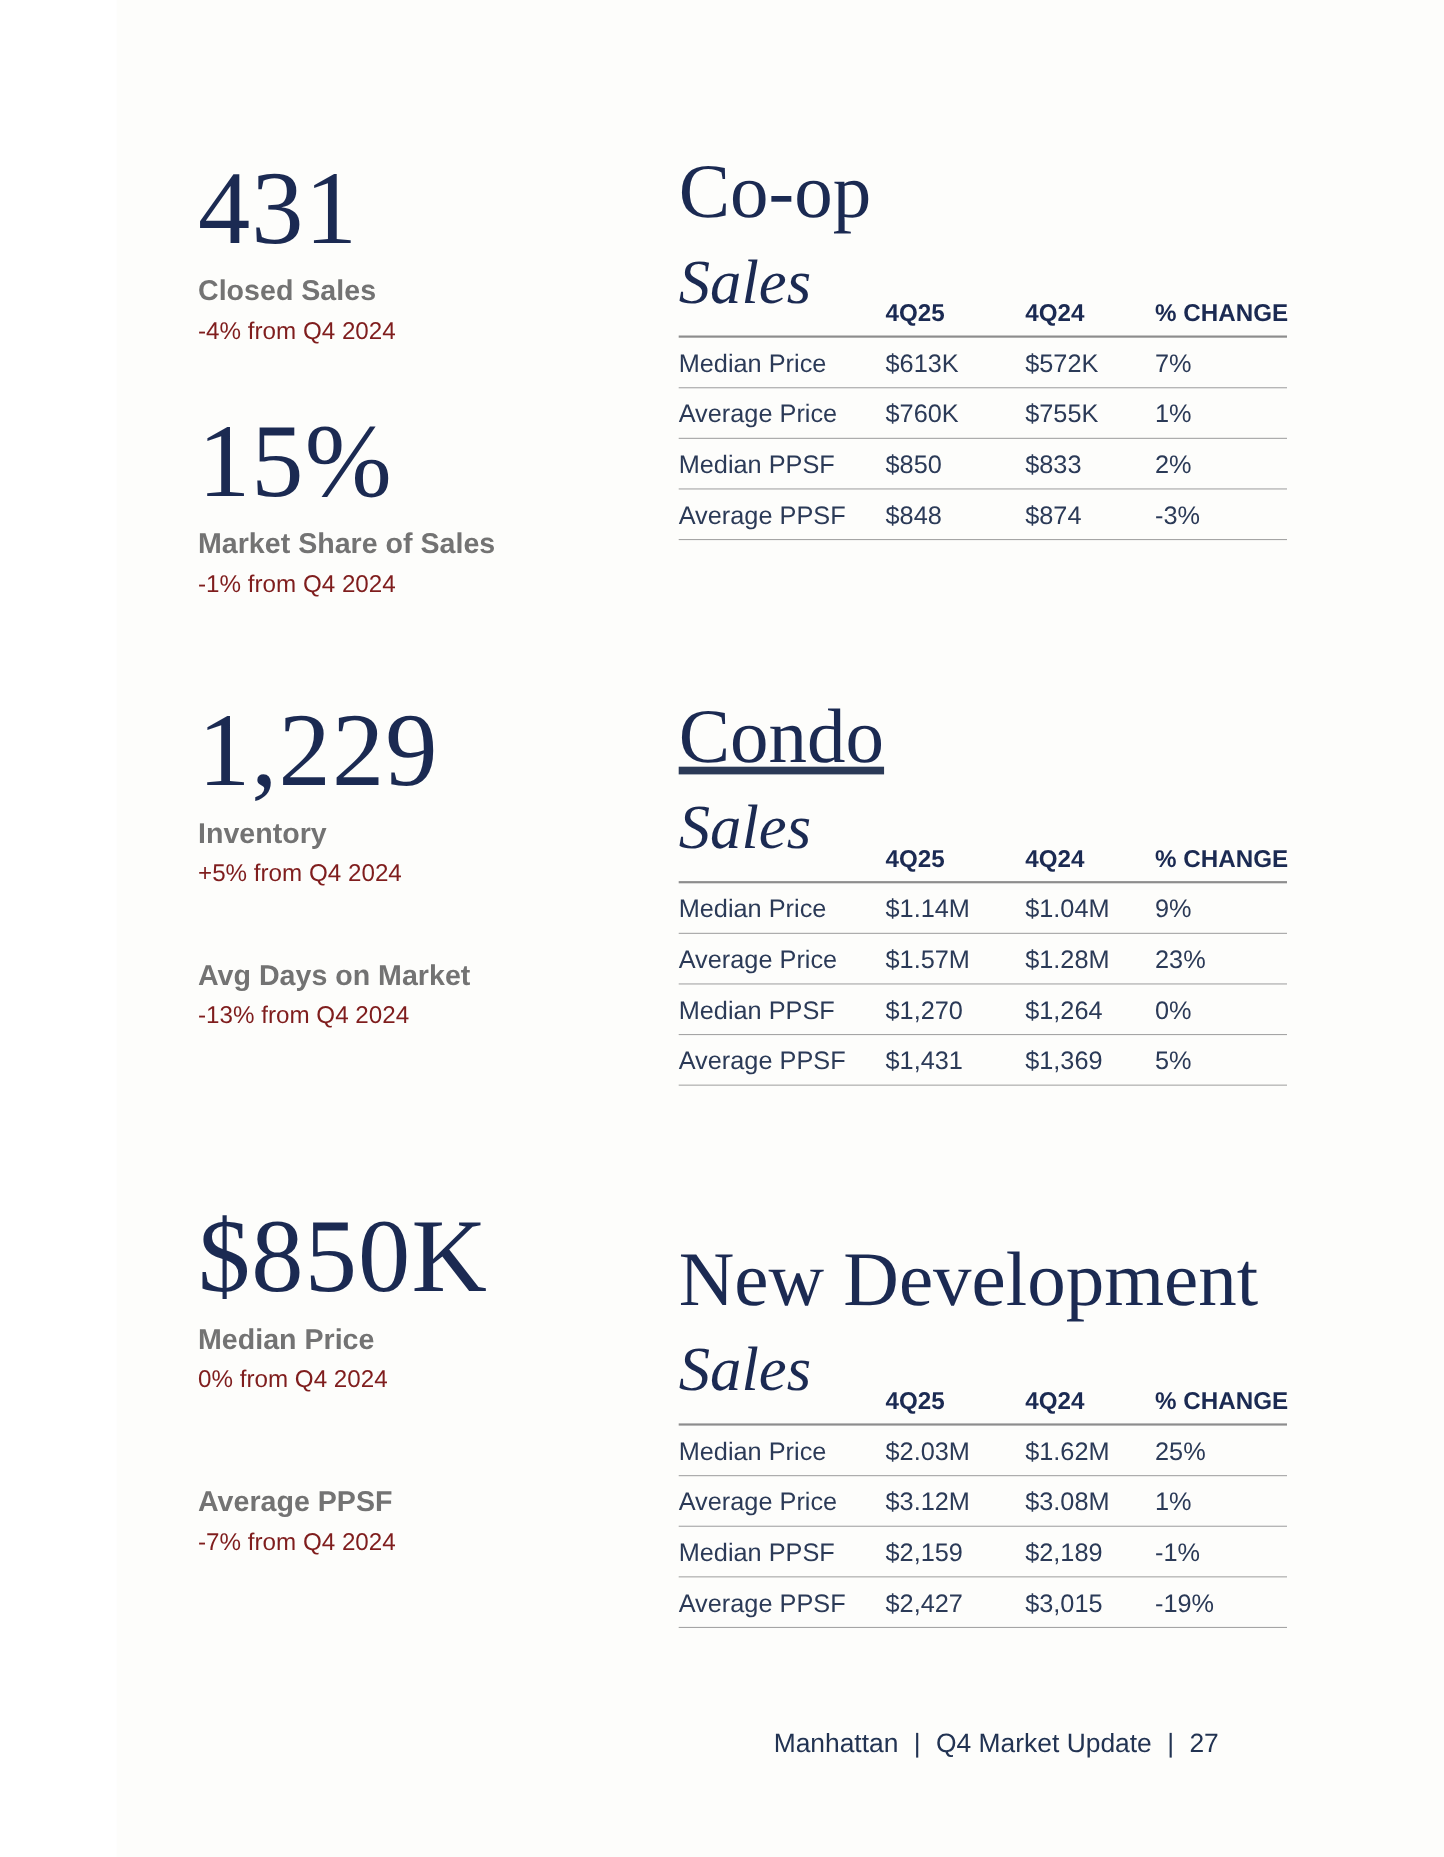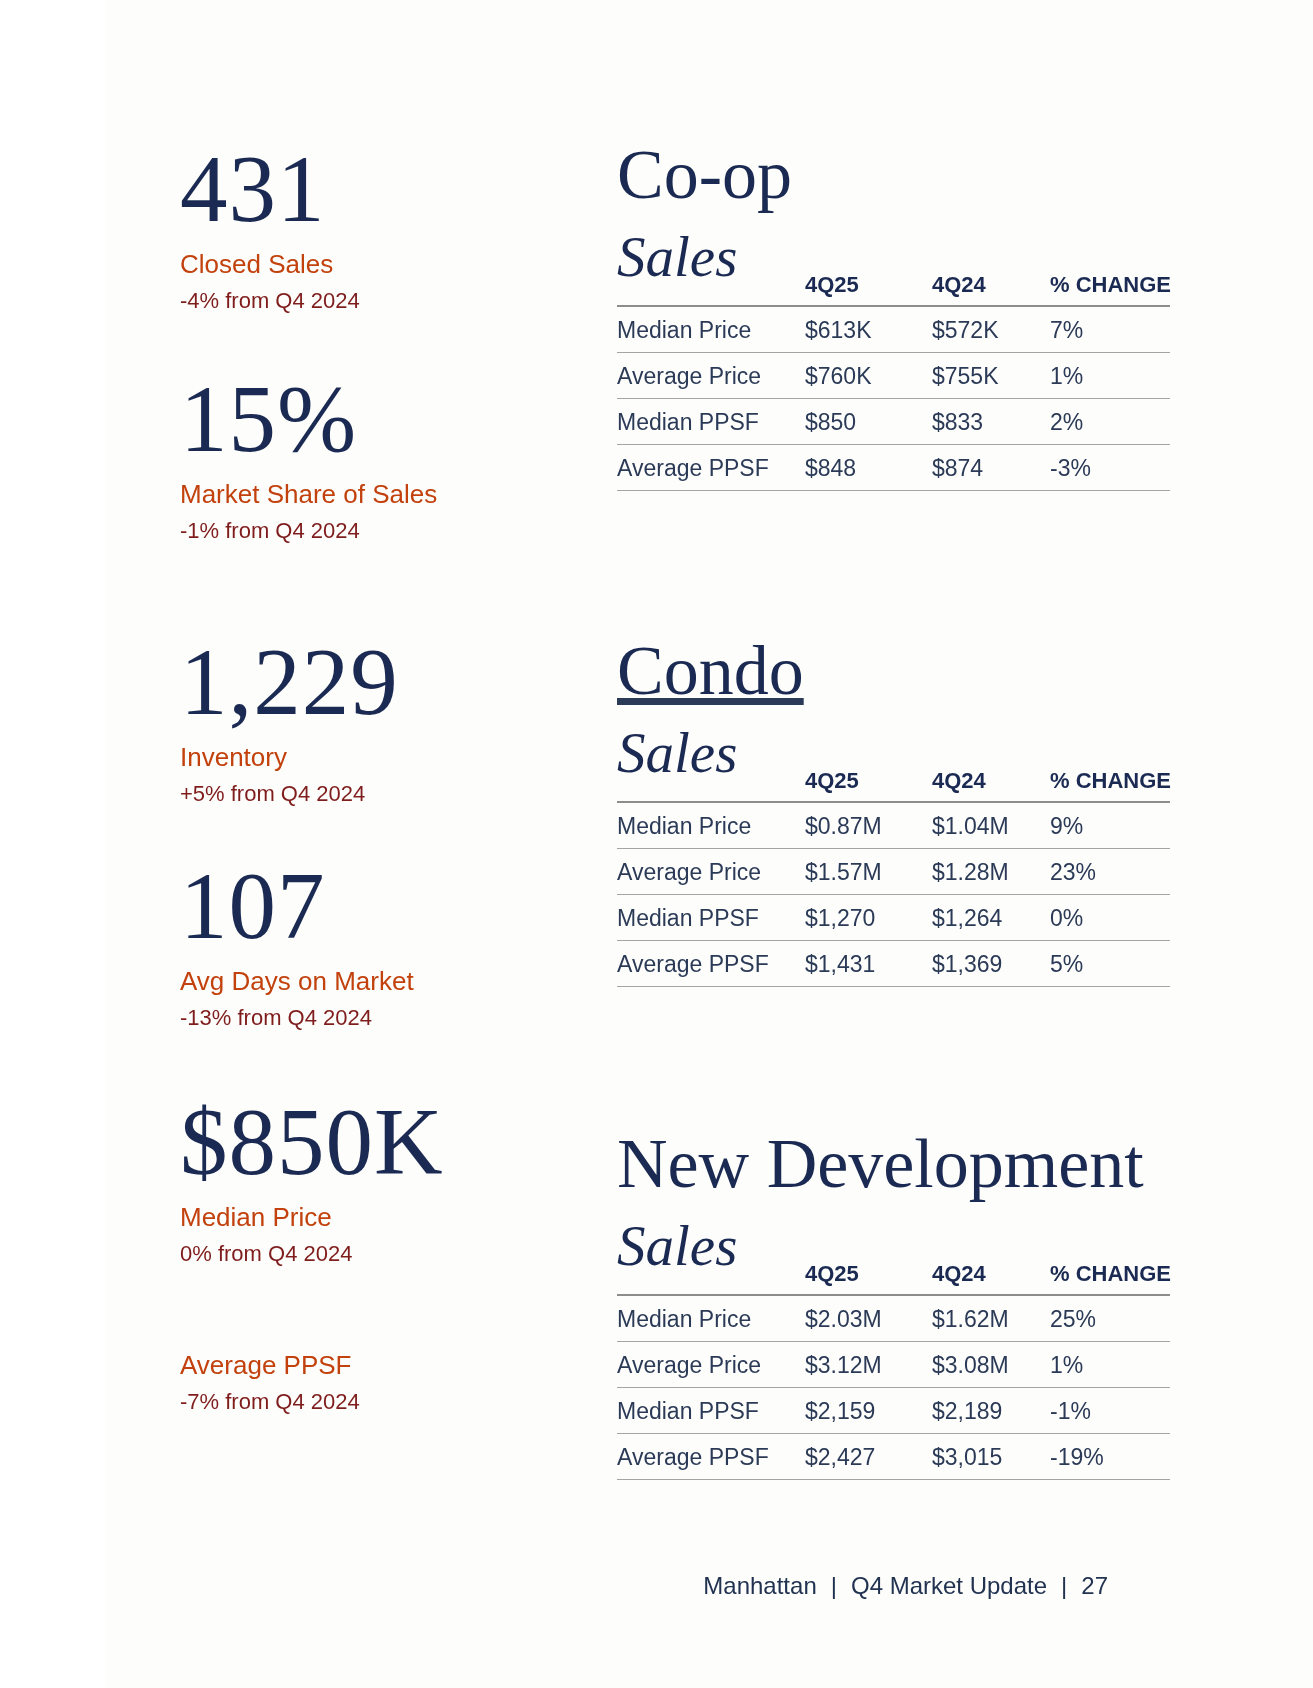--- a/index.html
+++ b/index.html
@@ -18,21 +18,21 @@
   .stat{position:absolute;left:180px;white-space:nowrap;}
   .stat-1{top:142px;} .stat-2{top:372px;} .stat-3{top:588px;margin-top:47px;}
   .stat-4{top:859px;} .stat-5{top:1095px;} .stat-6{top:1338px;}
   .stat-value{
     font-family:"Liberation Serif","DejaVu Serif",serif;
     font-size:95px;line-height:95px;font-weight:400;
     color:#1b2a52;letter-spacing:1px;
   }
   .stat-label{
     margin-top:12px;font-size:26px;line-height:31px;
-    color:#c2410c;font-weight:400;
+    color:#737373;font-weight:700;
   }
   .stat-change{
     margin-top:7px;font-size:22px;line-height:27px;
     color:#7f1d1d;font-weight:400;
   }
   
   .sales-table{position:absolute;left:617px;width:553px;}
   .table-1{top:140px;} .table-2{top:636px;text-decoration:underline;} .table-3{top:1129px;}
   .section-title{
     font-family:"Liberation Serif","DejaVu Serif",serif;
@@ -84,21 +84,20 @@
     <div class="stat-change">-1% from Q4 2024</div>
   </div>
 
   <div class="stat stat-3">
     <div class="stat-value">1,229</div>
     <div class="stat-label">Inventory</div>
     <div class="stat-change">+5% from Q4 2024</div>
   </div>
 
   <div class="stat stat-4">
-    <div class="stat-value">107</div>
     <div class="stat-label">Avg Days on Market</div>
     <div class="stat-change">-13% from Q4 2024</div>
   </div>
 
   <div class="stat stat-5">
     <div class="stat-value">$850K</div>
     <div class="stat-label">Median Price</div>
     <div class="stat-change">0% from Q4 2024</div>
   </div>
 
@@ -152,21 +151,21 @@
     <div class="section-title">Condo</div>
     <div class="section-subtitle">Sales</div>
     <div class="header-row">
       <span class="col col-1">4Q25</span>
       <span class="col col-2">4Q24</span>
       <span class="col col-3">% CHANGE</span>
     </div>
     <div class="rows">
   <div class="t-row">
     <span class="cell cell-label">Median Price</span>
-    <span class="cell cell-q25">$0.87M</span>
+    <span class="cell cell-q25">$1.14M</span>
     <span class="cell cell-q24">$1.04M</span>
     <span class="cell cell-change">9%</span>
   </div>
 
   <div class="t-row">
     <span class="cell cell-label">Average Price</span>
     <span class="cell cell-q25">$1.57M</span>
     <span class="cell cell-q24">$1.28M</span>
     <span class="cell cell-change">23%</span>
   </div>

